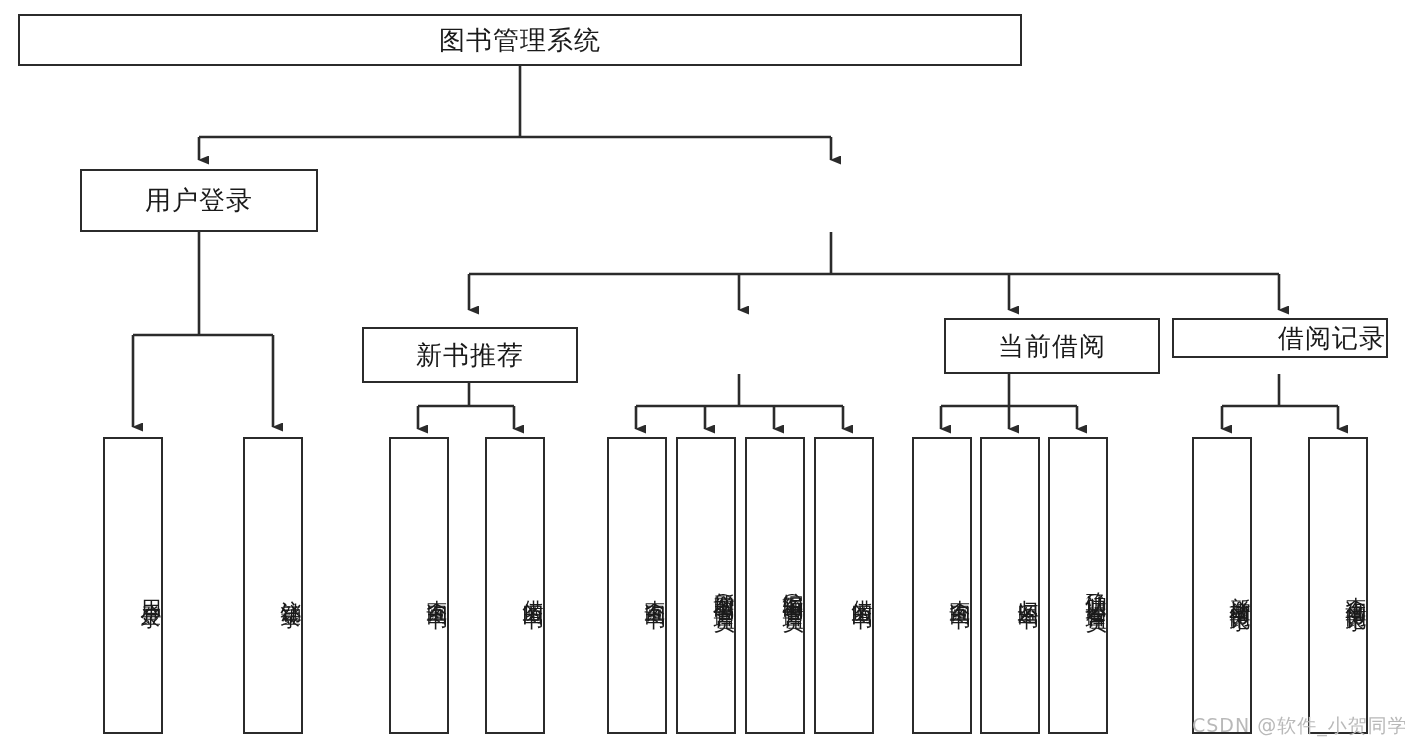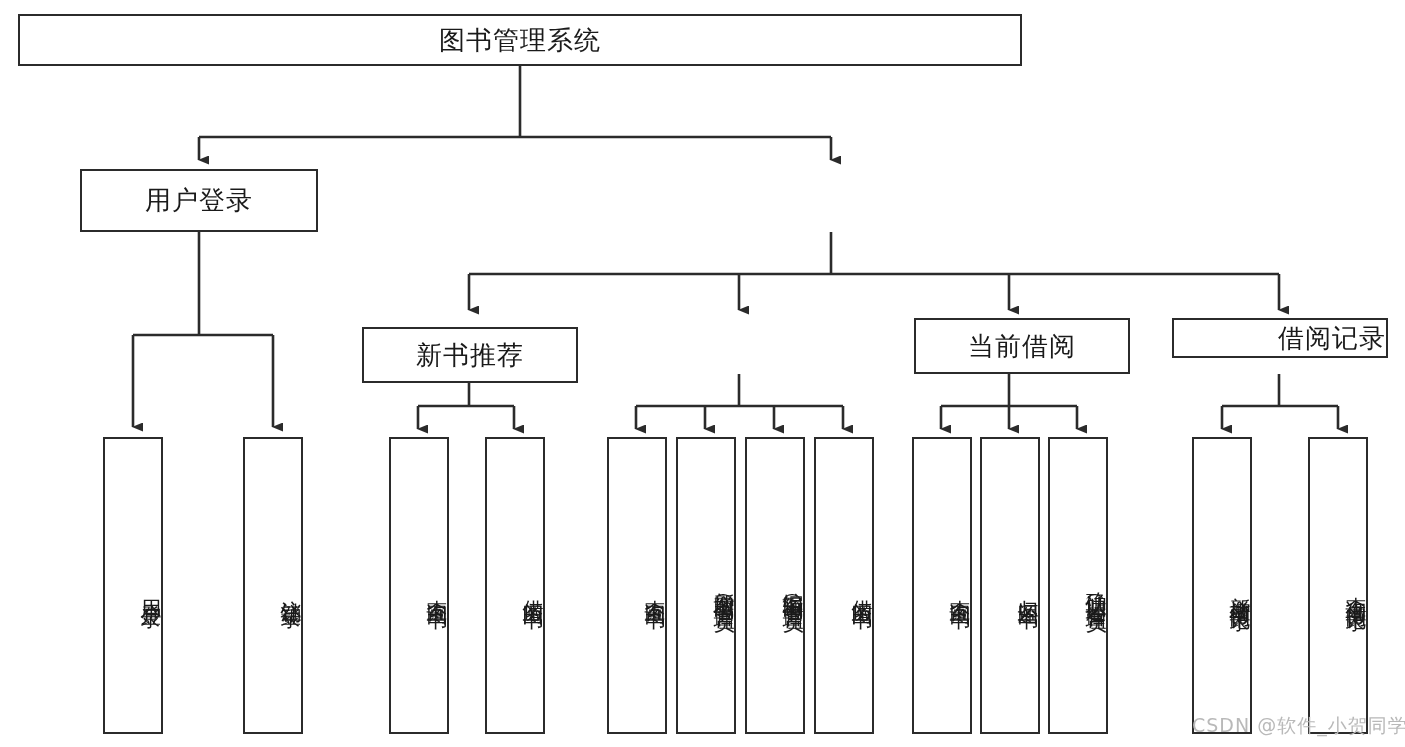--- a/index.html
+++ b/index.html
@@ -122,21 +122,21 @@
     <span class="label">图书管理系统</span>
   </div>
 
   <div class="node horiz" style="left:80px; top:169px; width:238px; height:63px;">
     <span class="label">用户登录</span>
   </div>
 
   <div class="node horiz" style="left:362px; top:318px; width:216px; height:56px;margin-top:9px;">
     <span class="label">新书推荐</span>
   </div>
-  <div class="node horiz" style="left:914px; top:318px; width:216px; height:56px;">
+  <div class="node horiz" style="left:944px; top:318px; width:216px; height:56px;">
     <span class="label">当前借阅</span>
   </div>
   <div class="node horiz" style="left:1172px; top:318px; width:216px; height:40px;justify-content:flex-end;">
     <span class="label">借阅记录</span>
   </div>
 
   <div class="node vert" style="left:103px; top:437px; width:60px; height:297px;">
     <span class="label">用户登录</span>
   </div>
   <div class="node vert" style="left:243px; top:437px; width:60px; height:297px;">

